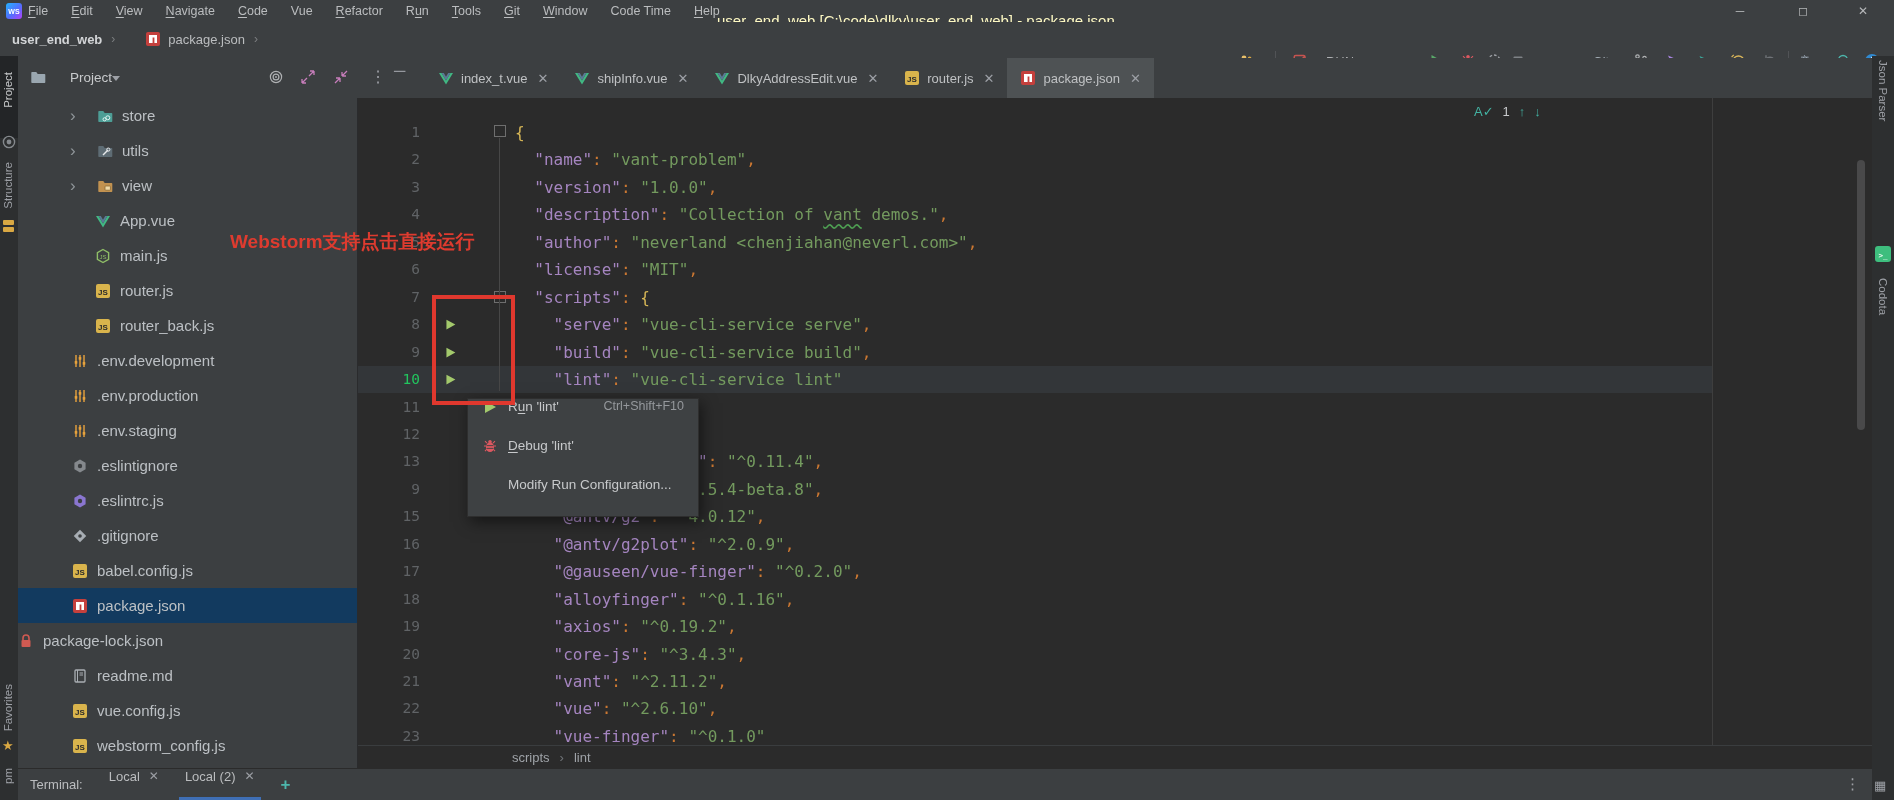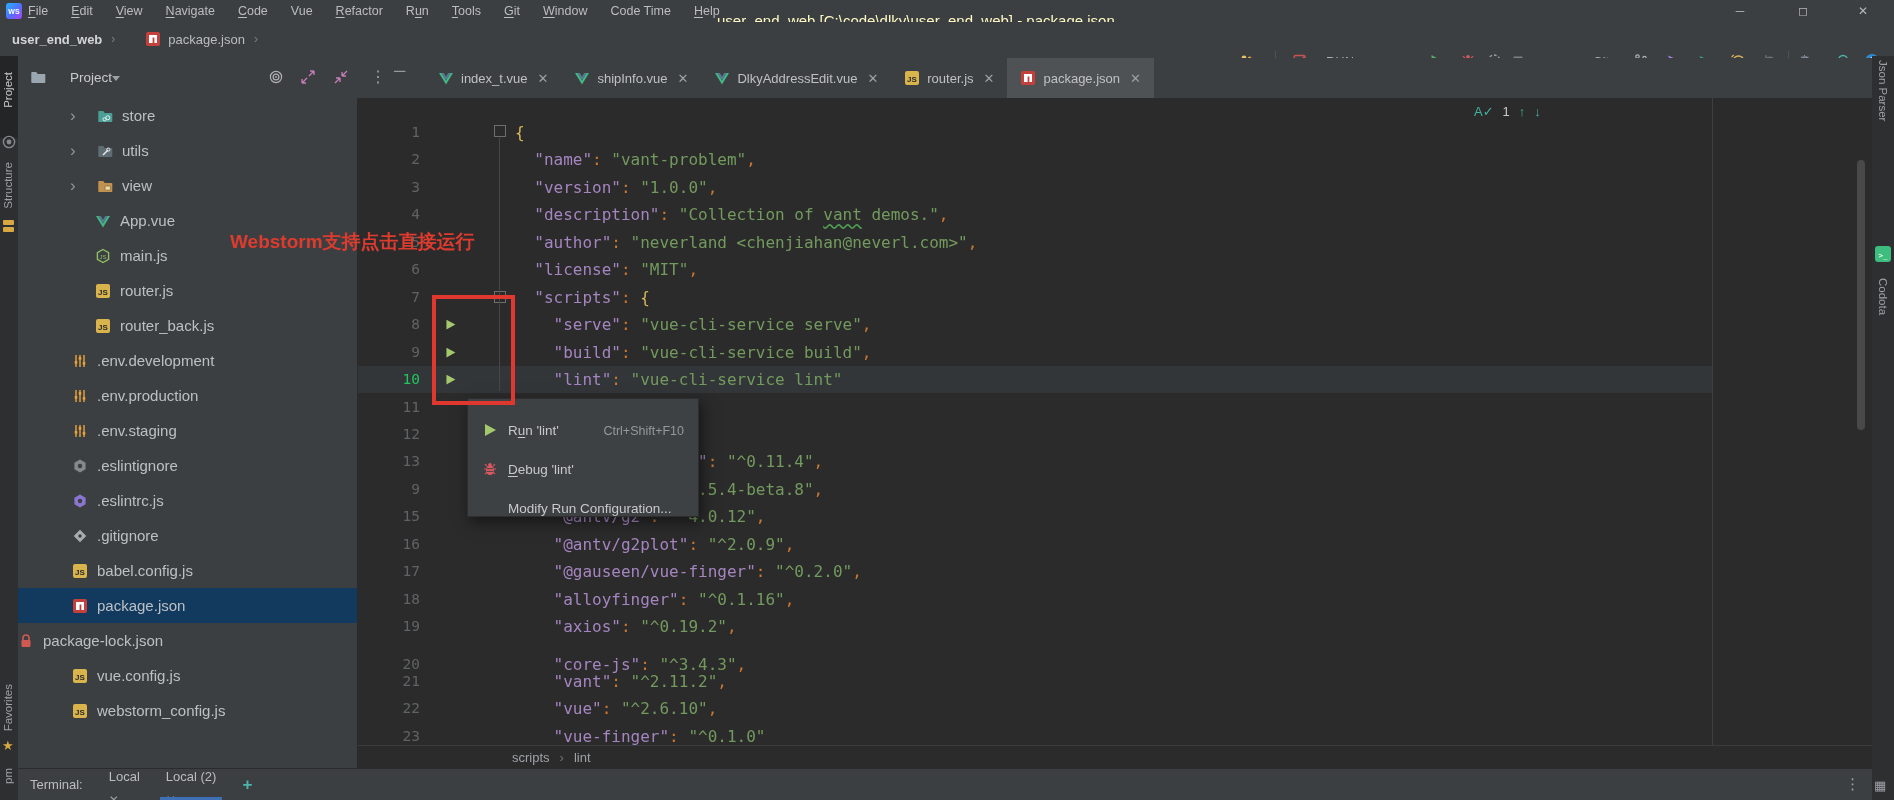--- a/index.html
+++ b/index.html
@@ -72,32 +72,32 @@
   #foldguide{position:absolute;left:141px;top:40px;width:1px;height:253px;background:#474747;}
   #inspect{position:absolute;left:1116px;top:6px;display:flex;align-items:center;gap:9px;color:#43b3a3;font-size:13px;}
   #inspect .cnt{color:#c7c9cb;}
   
   #ebread{position:absolute;left:358px;top:745px;width:1514px;height:23px;background:#2b2b2b;
           border-top:1px solid #3a3d3f;display:flex;align-items:center;gap:10px;padding-left:154px;
           font-size:13px;color:#9fa3a8;box-sizing:border-box;}
   
   #termbar{position:absolute;left:18px;top:768px;width:1854px;height:32px;background:#3c3f41;
            border-top:1px solid #2b2b2b;display:flex;align-items:center;gap:26px;padding-left:12px;box-sizing:border-box;}
-  .ttab{display:flex;gap:9px;position:relative;height:31px;flex-direction:column;}
+  .ttab{display:flex;gap:9px;position:relative;height:31px;}
   .ttab .close{color:#9da0a6;font-size:12px;}
   .ttab.tsel::after{content:"";position:absolute;left:-6px;right:-6px;bottom:0;height:3px;background:#3f6fb5;}
   #termplus{color:#4db6ac;font-size:17px;font-weight:bold;}
   #termdots{position:absolute;left:1827px;top:6px;color:#9da0a6;font-size:15px;letter-spacing:1px;}
   #gridicon{position:absolute;left:1874px;top:778px;color:#9da0a6;font-size:13px;}
   
   #redbox{position:absolute;left:432px;top:295px;width:75px;height:102px;border:4px solid #e0382e;z-index:45;}
   #anno{position:absolute;left:230px;top:229px;z-index:45;color:#de3b2f;font-size:19px;font-weight:600;white-space:nowrap;}
   #ctxmenu{position:absolute;left:467px;top:398px;width:230px;z-index:30;background:#3e4143;
            border:1px solid #2e2e2e;box-shadow:3px 5px 14px rgba(0,0,0,.5);}
-  .cmi{height:39px;display:flex;align-items:flex-end;padding:0 14px;gap:10px;font-size:13.5px;color:#c7c9cb;}
+  .cmi{height:39px;display:flex;align-items:flex-start;padding:0 14px;gap:10px;font-size:13.5px;color:#c7c9cb;}
   .cmi .mico{width:16px;height:16px;flex:none;}
   .cmi .mico svg{width:16px;height:16px;display:block;}
   .cmi .sc{margin-left:auto;color:#95989c;font-size:12.5px;}
   .cmi u{text-decoration:underline;text-underline-offset:2px;}
 </style>
 </head>
 <body>
 
 <div id="stage">
 
@@ -507,20 +507,30 @@
           <svg viewBox="0 0 16 16">
             <path d="M5 7V5a3 3 0 016 0v2" stroke="#d05a52" stroke-width="1.6" fill="none"></path>
             <rect x="3.5" y="7" width="9" height="7" rx="1" fill="#d05a52"></rect>
           </svg>
         </span>
         <span class="tlabel">package-lock.json</span>
       </div>
       <div class="trow" style="padding-left: 54px;">
         <span class="ticon">
           <svg viewBox="0 0 16 16">
+            <rect x="3" y="2" width="10" height="12" rx="1" fill="none" stroke="#a9aeb3" stroke-width="1.3"></rect>
+            <path d="M5.5 2v12" stroke="#a9aeb3"></path>
+            <path d="M7.5 5h3.5M7.5 7h3.5" stroke="#a9aeb3" stroke-width="1"></path>
+          </svg>
+        </span>
+        <span class="tlabel">readme.md</span>
+      </div>
+      <div class="trow" style="padding-left: 54px;">
+        <span class="ticon">
+          <svg viewBox="0 0 16 16">
             <rect x="1" y="1" width="14" height="14" rx="2" fill="#d9b44c"></rect>
             <text x="8" y="12" font-size="8" font-weight="bold" fill="#2b2b2b" text-anchor="middle" font-family="sans-serif">JS</text>
           </svg>
         </span>
         <span class="tlabel">vue.config.js</span>
       </div>
       <div class="trow" style="padding-left: 54px;">
         <span class="ticon">
           <svg viewBox="0 0 16 16">
             <rect x="1" y="1" width="14" height="14" rx="2" fill="#d9b44c"></rect>
@@ -618,21 +628,21 @@
           <span class="codeseg" style="margin-left: 38.52px;"><span class="tk">"@gauseen/vue-finger"</span><span class="tp">: </span><span class="ts">"^0.2.0"</span><span class="tp">,</span></span>
         </div>
         <div class="cl" style="top: 487.65px;">
           <span class="num">18</span>
           <span class="codeseg" style="margin-left: 38.52px;"><span class="tk">"alloyfinger"</span><span class="tp">: </span><span class="ts">"^0.1.16"</span><span class="tp">,</span></span>
         </div>
         <div class="cl" style="top: 515.1px;">
           <span class="num">19</span>
           <span class="codeseg" style="margin-left: 38.52px;"><span class="tk">"axios"</span><span class="tp">: </span><span class="ts">"^0.19.2"</span><span class="tp">,</span></span>
         </div>
-        <div class="cl" style="top: 542.55px; margin-top: 10px;">
+        <div class="cl" style="top: 542.55px;">
           <span class="num">20</span>
           <span class="codeseg" style="margin-left: 38.52px;"><span class="tk">"core-js"</span><span class="tp">: </span><span class="ts">"^3.4.3"</span><span class="tp">,</span></span>
         </div>
         <div class="cl" style="top: 570px;">
           <span class="num">21</span>
           <span class="codeseg" style="margin-left: 38.52px;"><span class="tk">"vant"</span><span class="tp">: </span><span class="ts">"^2.11.2"</span><span class="tp">,</span></span>
         </div>
         <div class="cl" style="top: 597.45px;">
           <span class="num">22</span>
           <span class="codeseg" style="margin-left: 38.52px;"><span class="tk">"vue"</span><span class="tp">: </span><span class="ts">"^2.6.10"</span><span class="tp">,</span></span>

